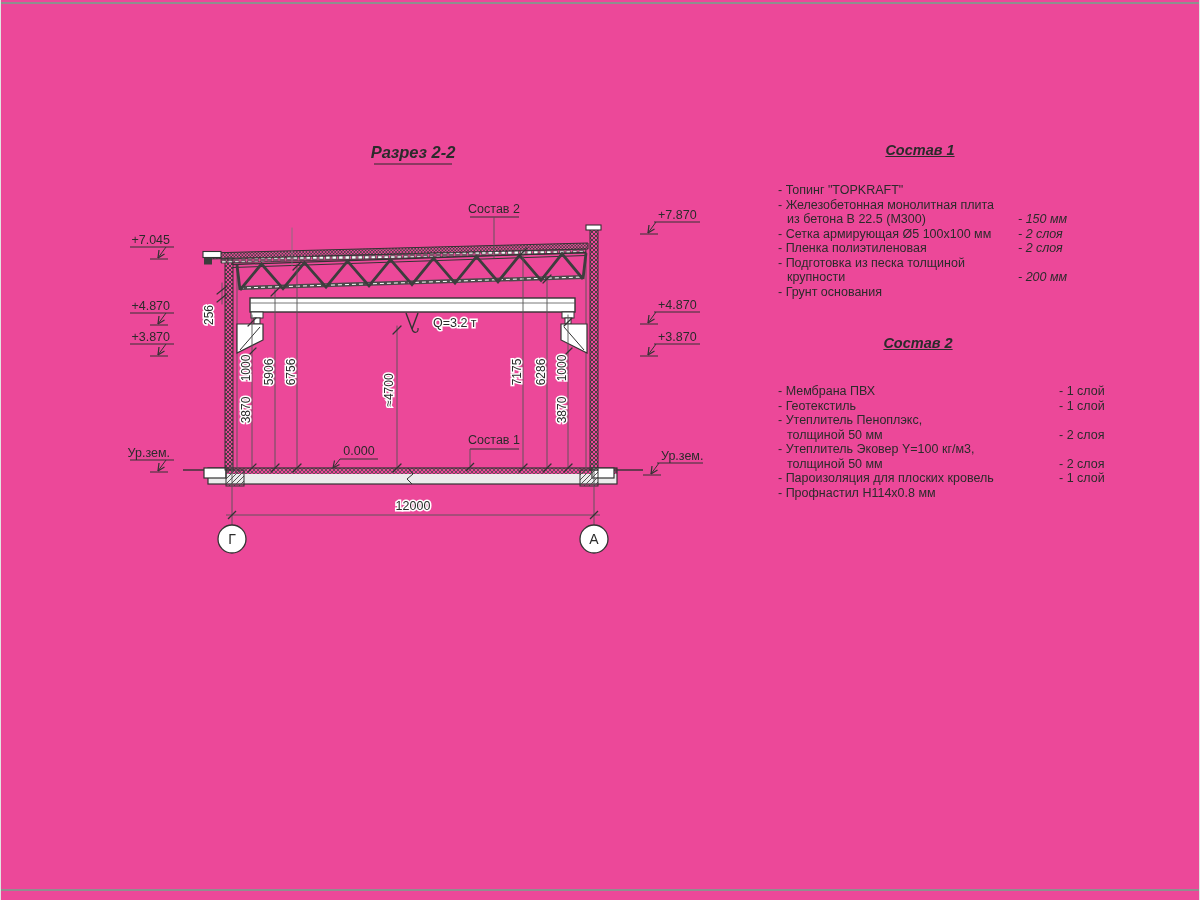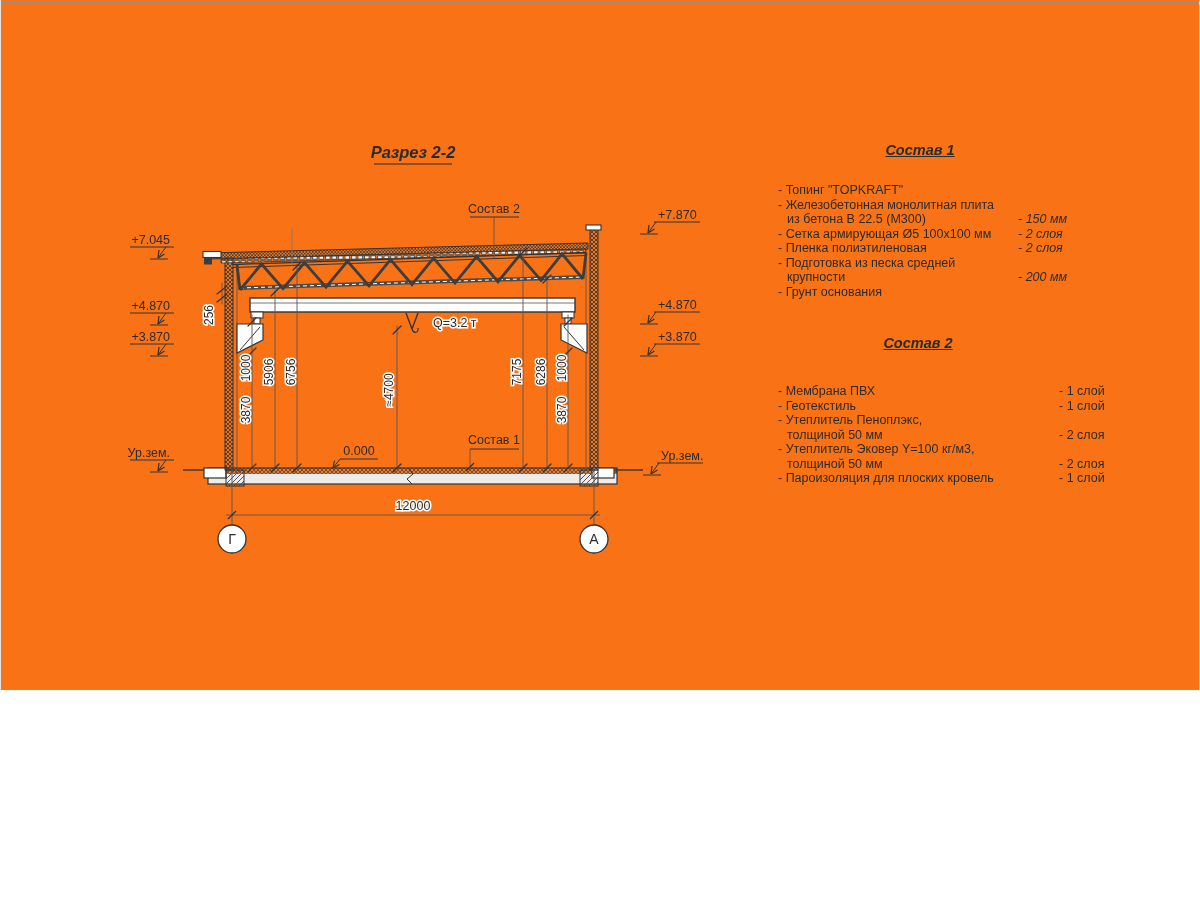--- a/index.html
+++ b/index.html
@@ -1,17 +1,17 @@
 <!DOCTYPE html>
 <html><head>
 <meta charset="utf-8">
 <style>
   html,body{margin:0;padding:0;background:#ffffff;}
   .page{
-    position:relative;width:1200px;height:690px;background:#f97316;overflow:hidden;
+    position:relative;width:1200px;height:900px;background:#ec4899;overflow:hidden;
     font-family:"Liberation Sans", sans-serif;color:#2b2b2b;
   }
   .edge{position:absolute;left:0;width:1200px;height:2px;background:#8f8f8f;}
   .edge.top{top:2px;}
   .edge.bottom{top:889px;}
   .sideedge{position:absolute;top:0;height:900px;width:1px;background:#e3e3e3;}
   .sideedge.left{left:0;}
   .sideedge.right{left:1199px;}
   svg.draw{position:absolute;left:0;top:0;}
   svg.draw text{fill:#2b2b2b;font-family:"Liberation Sans", sans-serif;}
@@ -283,21 +283,21 @@
       </div>
       <div class="prow">
         <span class="nm">- Сетка армирующая Ø5 100x100 мм</span>
         <span class="val">- 2 слоя</span>
       </div>
       <div class="prow">
         <span class="nm">- Пленка полиэтиленовая</span>
         <span class="val">- 2 слоя</span>
       </div>
       <div class="prow">
-        <span class="nm">- Подготовка из песка средней
+        <span class="nm">- Подготовка из песка толщиной
 крупности</span>
         <span class="val">- 200 мм</span>
       </div>
       <div class="prow">
         <span class="nm">- Грунт основания</span>
         <span class="val"></span>
       </div>
     </div>
   </div>
 
@@ -319,15 +319,19 @@
       </div>
       <div class="prow">
         <span class="nm">- Утеплитель Эковер Y=100 кг/м3,
 толщиной 50 мм</span>
         <span class="val">- 2 слоя</span>
       </div>
       <div class="prow">
         <span class="nm">- Пароизоляция для плоских кровель</span>
         <span class="val">- 1 слой</span>
       </div>
+      <div class="prow">
+        <span class="nm">- Профнастил Н114x0.8 мм</span>
+        <span class="val"></span>
+      </div>
     </div>
   </div>
 </div>
 
 </body></html>

